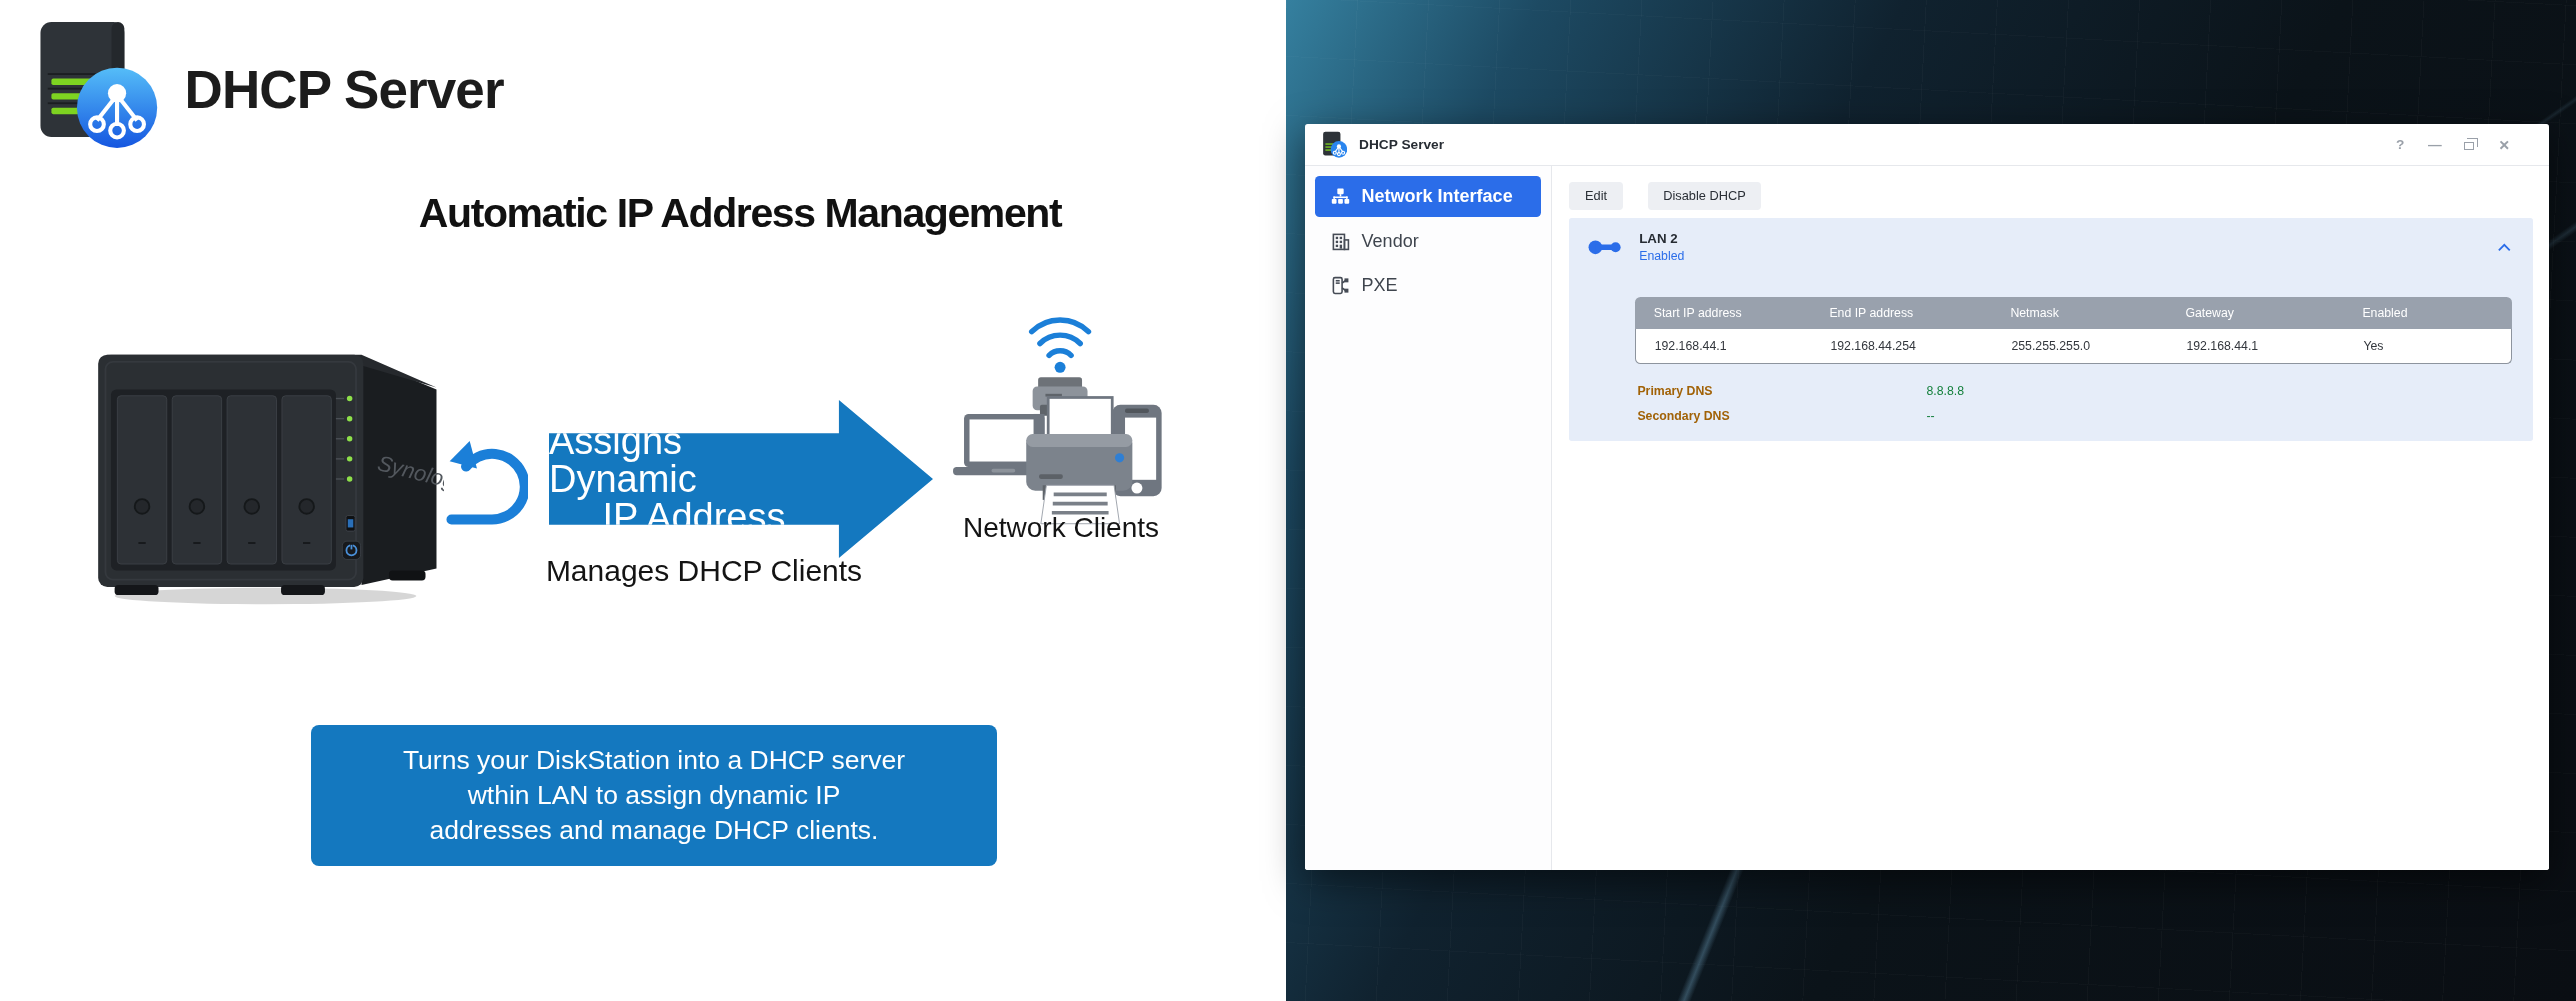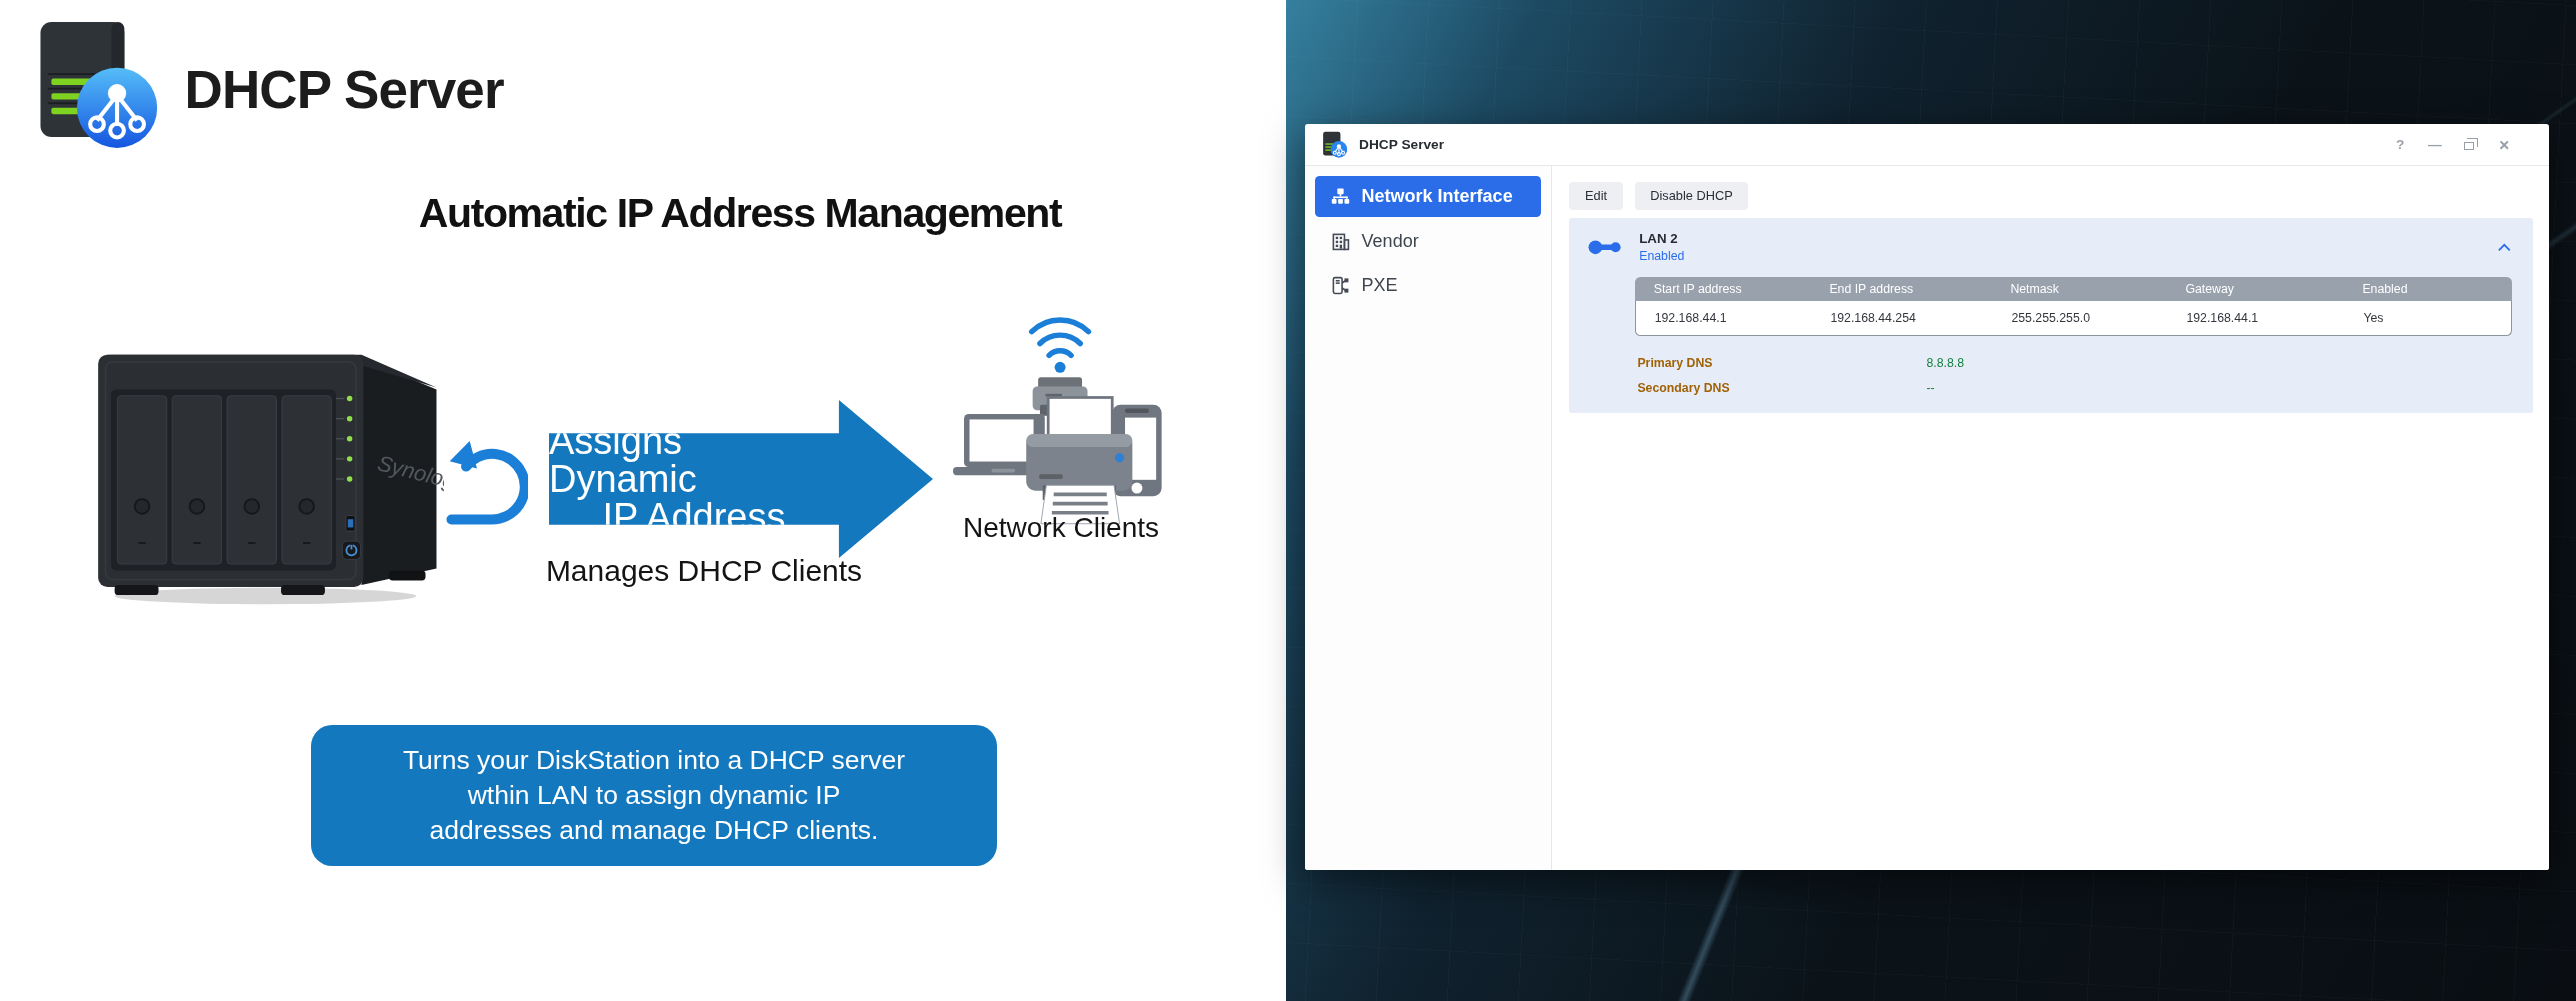--- a/index.html
+++ b/index.html
@@ -17,21 +17,21 @@
   .curved-arrow{position:absolute;left:446px;top:428px;}
 
   .big-arrow{position:absolute;left:549px;top:400px;width:384px;height:158px;background:#1478bf;
     clip-path:polygon(0% 21%,75.5% 21%,75.5% 0%,100% 50%,75.5% 100%,75.5% 79%,0% 79%);}
   .big-arrow .arrow-text{position:absolute;left:0;top:0;width:75.5%;height:100%;display:flex;flex-direction:column;justify-content:center;align-items:center;color:#fff;font-size:38px;line-height:38px;}
   .arrow-caption{position:absolute;left:521px;top:554px;width:366px;text-align:center;font-size:30px;color:#141414;}
 
   .clients{position:absolute;left:951px;top:306px;width:220px;height:247px;}
   .clients-caption{position:absolute;left:933px;top:512px;width:256px;text-align:center;font-size:28px;color:#141414;}
 
-  .desc-box{position:absolute;left:311px;top:725px;width:686px;height:141px;background:#1478bf;border-radius:21px;
+  .desc-box{position:absolute;left:311px;top:725px;width:686px;height:141px;background:#1478bf;border-radius:8px;
     display:flex;flex-direction:column;justify-content:center;align-items:center;color:#fff;font-size:26.5px;line-height:35px;}
 
   
   .desktop{position:absolute;left:1286px;top:0;width:1290px;height:1002px;
     background:
       repeating-linear-gradient(93deg, rgba(255,255,255,.028) 0 0.9px, transparent 0.9px 71px),
       repeating-linear-gradient(3deg, rgba(255,255,255,.02) 0 0.9px, transparent 0.9px 59px),
       linear-gradient(118deg,#35809f 0%,#1d4a63 14%,#10222f 34%,#0b1319 58%,#0a0e13 100%);}
   .streak{position:absolute;background:linear-gradient(to right,transparent,rgba(140,200,235,.30),transparent);pointer-events:none;}
   .streak.s1{left:393px;top:805px;width:12.8px;height:384px;transform:rotate(22deg);}
@@ -48,35 +48,35 @@
   .restore-box{position:relative;width:10px;height:8.2px;border:1.4px solid #9aa0a9;background:#fff;margin-top:2.7px;}
   .restore-box:before{content:"";position:absolute;left:1.8px;top:-4.6px;width:10px;height:8.2px;border:1.4px solid #9aa0a9;border-bottom:none;border-left:none;}
 
   .win-body{flex:1;display:flex;min-height:0;}
   .sidebar{width:247px;flex:0 0 247px;border-right:0.9px solid #e6e8ec;background:#fdfdfe;padding:10px 10px 0 10px;}
   .side-item{height:41px;display:flex;align-items:center;border-radius:4.6px;padding:0 0 0 15.6px;margin-bottom:3.7px;color:#3f454e;font-size:18px;}
   .side-item .s-ic{width:19px;height:19px;margin-right:12px;flex:0 0 19px;}
   .side-item.sel{background:#2b6de9;color:#fff;font-weight:bold;}
 
   .main{flex:1;padding:15.6px 15.6px 0 17.4px;background:#fff;}
-  .toolbar{display:flex;gap:12px;}
+  .toolbar{display:flex;gap:25px;}
   .btn{height:28px;background:#edeff3;border:none;border-radius:3.7px;color:#2a2f36;font-size:12.8px;padding:0 15.6px;cursor:pointer;}
   .iface{margin-top:8.2px;border-radius:2.7px;}
   .iface-head{height:59px;display:flex;align-items:center;padding:0 22px 0 18.3px;}
   .conn-ic{width:35px;height:16.5px;margin-right:16.5px;flex:0 0 35px;}
   .iface-txt{display:flex;flex-direction:column;gap:2.7px;}
   .iface-name{font-size:13.3px;font-weight:bold;color:#272c33;}
   .iface-status{font-size:12.3px;color:#9ca2ab;}
   .iface-status.on{color:#2b6de9;}
   .iface .chev{margin-left:auto;}
   .row-lan1{background:#f3f5fa;}
   .panel-lan2{background:#e6edf9;padding-bottom:12.8px;}
 
   .lan-table{margin:0 21px 0 66px;font-size:12.3px;}
-  .lt-head{display:grid;grid-template-columns:194px 181px 175px 177px 1fr;background:#99a1ad;color:#fff;height:24px;align-items:center;border-radius:5.5px 5.5px 0 0;}
+  .lt-head{display:grid;grid-template-columns:194px 181px 175px 177px 1fr;background:#99a1ad;color:#fff;height:32px;align-items:center;border-radius:5.5px 5.5px 0 0;margin-top:20px;}
   .lt-row{display:grid;grid-template-columns:194px 181px 175px 177px 1fr;background:#fff;color:#33373d;height:35px;align-items:center;border:0.9px solid #8d949e;border-top:none;border-radius:0 0 5.5px 5.5px;}
   .lt-head>div:first-child,.lt-row>div:first-child{padding-left:18.3px;}
 
   .dns{margin:14.6px 21px 0 68px;}
   .dns-row{display:grid;grid-template-columns:289px 1fr;height:25px;align-items:center;font-size:12.3px;}
   .dns-label{font-weight:bold;color:#a16207;}
   .dns-value{color:#15803d;}
 </style>
 </head>
 <body>

